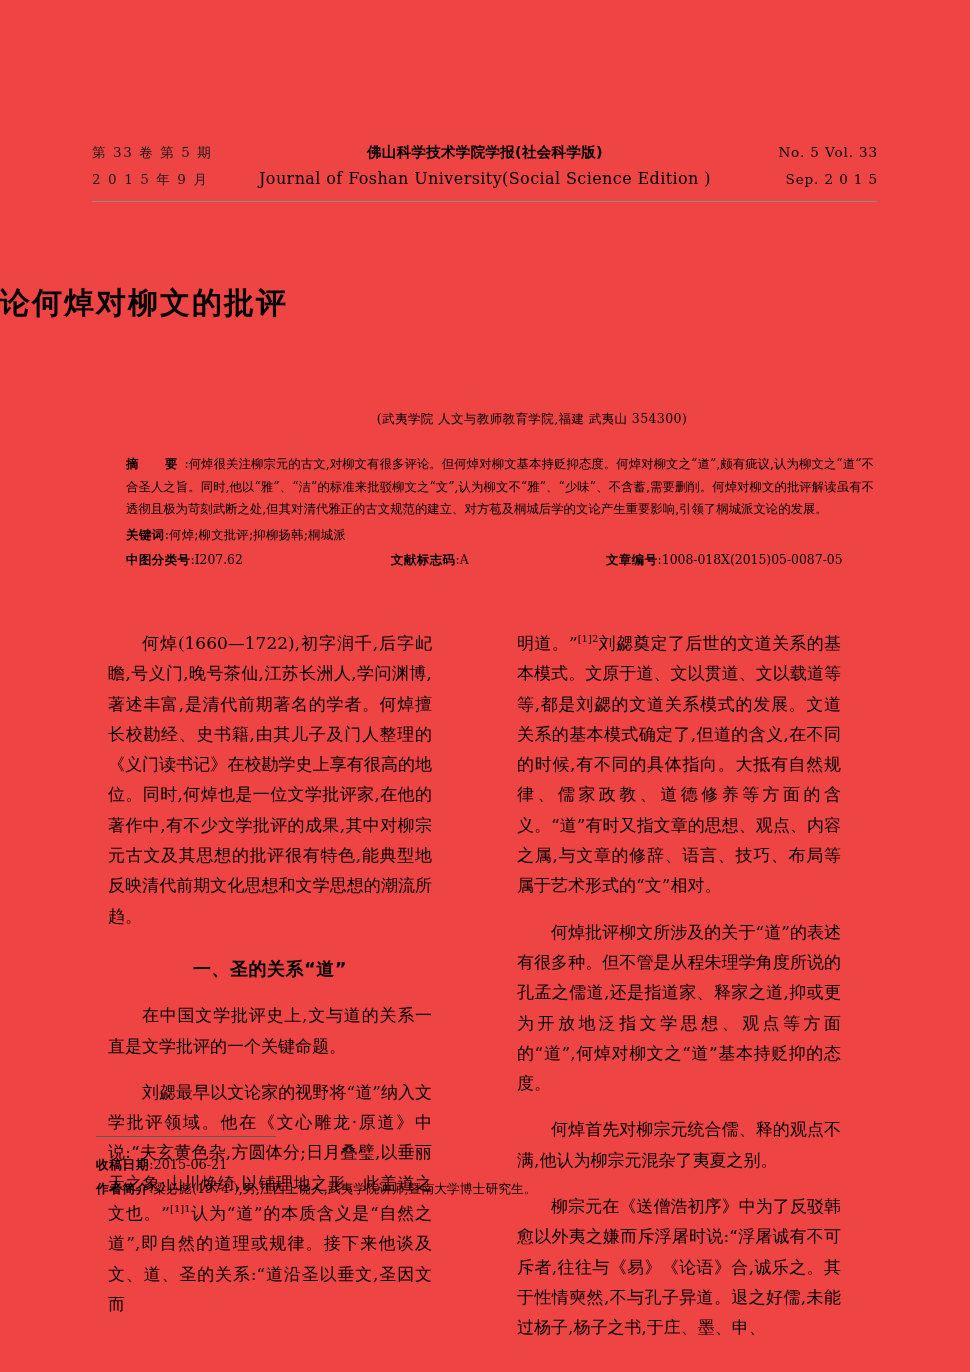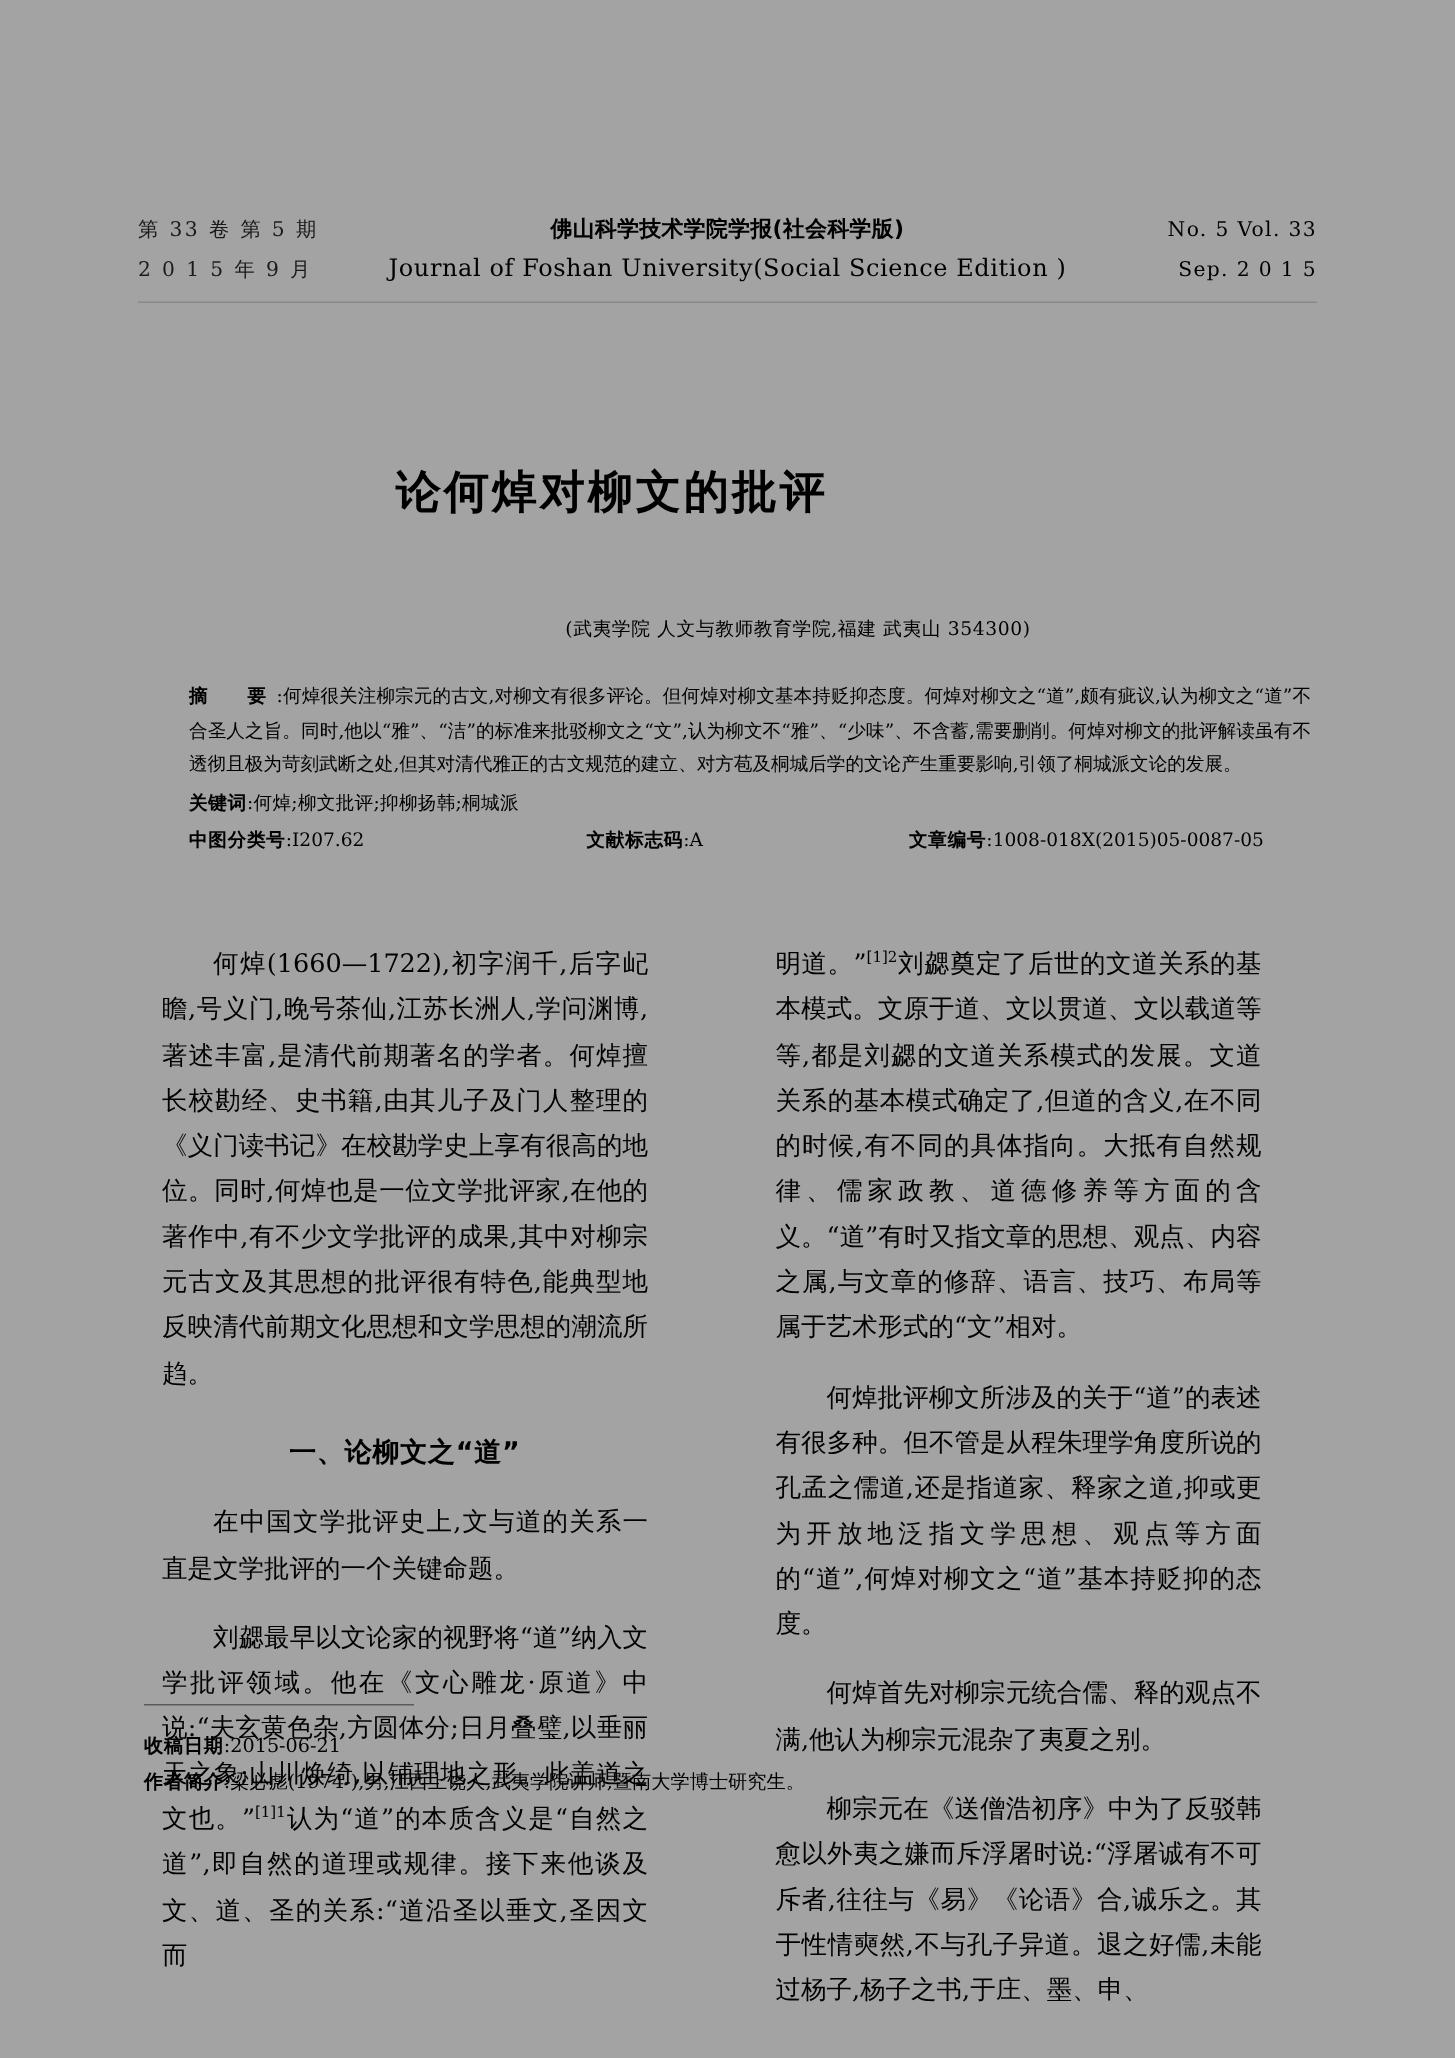--- a/index.html
+++ b/index.html
@@ -13,21 +13,21 @@
     position: relative;
     font-family: "DejaVu Serif", "Liberation Serif", serif;
     color: #000000;
     overflow: hidden;
   }
   .page {
     position: absolute;
     left: 0; top: 0;
     width: 970px;
     height: 1372px;
-    background: #a3a3a3;
+    background: #ef4444;
   }
 
   
   .runhead {
     position: absolute;
     left: 92px;
     top: 143px;
     width: 786px;
   }
   .runhead-row {
@@ -72,23 +72,23 @@
     top: 201px;
     width: 786px;
     height: 0;
     border-top: 1.6px solid #8a8a8a;
   }
 
   
   .title {
     position: absolute;
     left: 0;
-    top: 308px;
+    top: 283px;
     width: 816px;
-    text-align: center;
+    text-align: left;
     font-family: "DejaVu Sans", "Liberation Sans", sans-serif;
     font-size: 30px;
     font-weight: bold;
     letter-spacing: 2px;
   }
   .author {
     position: absolute;
     left: 0;
     top: 363px;
     width: 970px;
@@ -228,21 +228,21 @@
       <div class="code-1"><span class="lbl">中图分类号</span><span>:</span><span>I207.62</span></div>
       <div class="code-2"><span class="lbl">文献标志码</span><span>:</span><span>A</span></div>
       <div class="code-3"><span class="lbl">文章编号</span><span>:</span><span>1008-018X(2015)05-0087-05</span></div>
     </div>
   </div>
 
   <div class="cols">
 
     <div class="col left">
       <p>何焯(1660—1722),初字润千,后字屺瞻,号义门,晚号茶仙,江苏长洲人,学问渊博,著述丰富,是清代前期著名的学者。何焯擅长校勘经、史书籍,由其儿子及门人整理的《义门读书记》在校勘学史上享有很高的地位。同时,何焯也是一位文学批评家,在他的著作中,有不少文学批评的成果,其中对柳宗元古文及其思想的批评很有特色,能典型地反映清代前期文化思想和文学思想的潮流所趋。</p>
-      <div class="secthead">一、论柳文之“道”</div>
+      <div class="secthead">一、圣的关系“道”</div>
       <p>在中国文学批评史上,文与道的关系一直是文学批评的一个关键命题。</p>
       <p><span>刘勰最早以文论家的视野将“道”纳入文学批评领域。他在《文心雕龙·原道》中说:“夫玄黄色杂,方圆体分;日月叠璧,以垂丽天之象;山川焕绮,以铺理地之形。此盖道之文也。”</span><sup class="cit">[1]1</sup><span>认为“道”的本质含义是“自然之道”,即自然的道理或规律。接下来他谈及文、道、圣的关系:“道沿圣以垂文,圣因文而</span></p>
     </div>
 
     <div class="col right">
       <p class="cont"><span>明道。”</span><sup class="cit">[1]2</sup><span>刘勰奠定了后世的文道关系的基本模式。文原于道、文以贯道、文以载道等等,都是刘勰的文道关系模式的发展。文道关系的基本模式确定了,但道的含义,在不同的时候,有不同的具体指向。大抵有自然规律、儒家政教、道德修养等方面的含义。“道”有时又指文章的思想、观点、内容之属,与文章的修辞、语言、技巧、布局等属于艺术形式的“文”相对。</span></p>
       <p>何焯批评柳文所涉及的关于“道”的表述有很多种。但不管是从程朱理学角度所说的孔孟之儒道,还是指道家、释家之道,抑或更为开放地泛指文学思想、观点等方面的“道”,何焯对柳文之“道”基本持贬抑的态度。</p>
       <p>何焯首先对柳宗元统合儒、释的观点不满,他认为柳宗元混杂了夷夏之别。</p>
       <p>柳宗元在《送僧浩初序》中为了反驳韩愈以外夷之嫌而斥浮屠时说:“浮屠诚有不可斥者,往往与《易》《论语》合,诚乐之。其于性情奭然,不与孔子异道。退之好儒,未能过杨子,杨子之书,于庄、墨、申、</p>
     </div>

